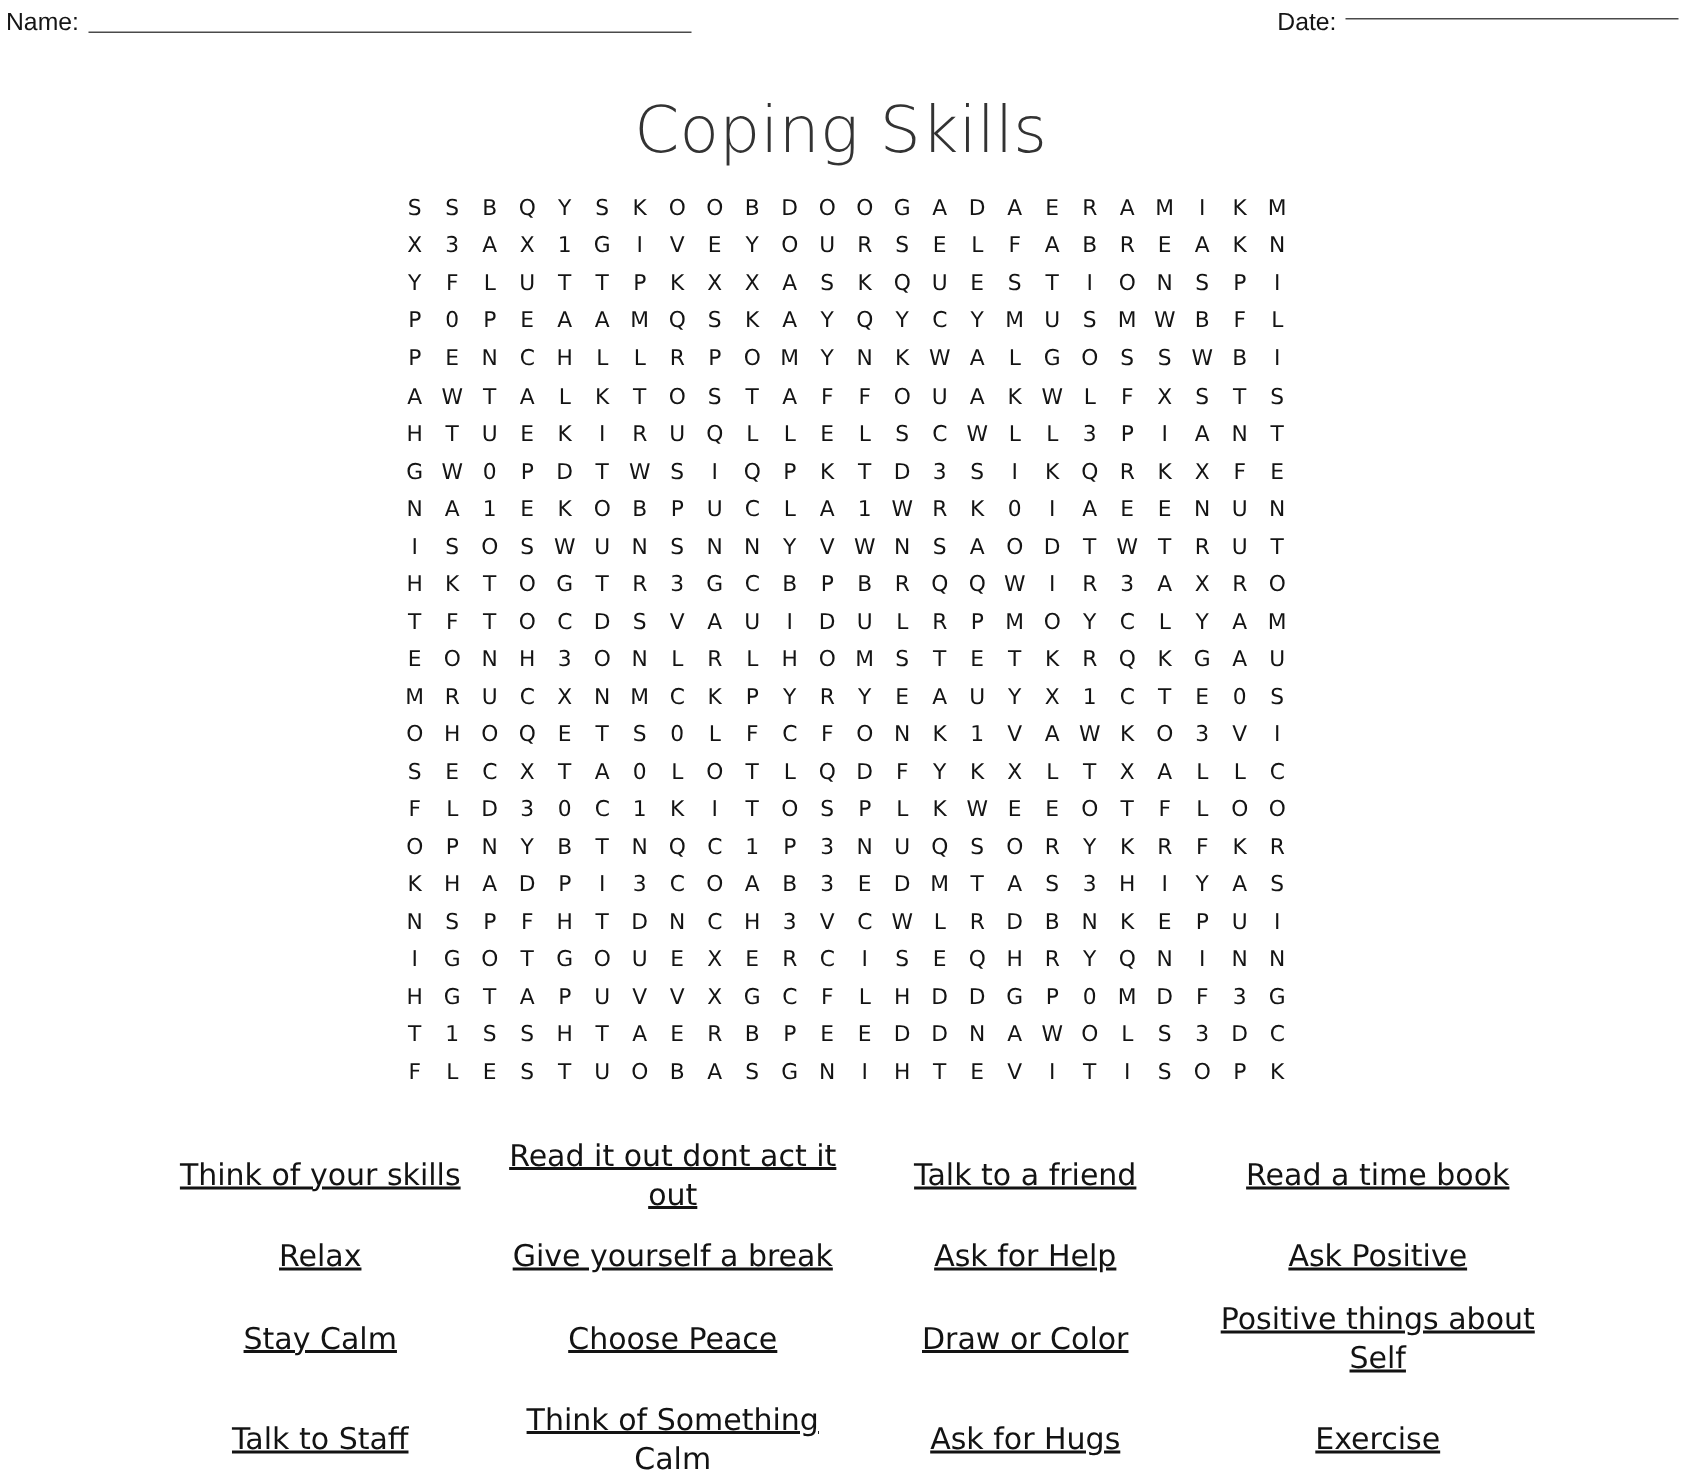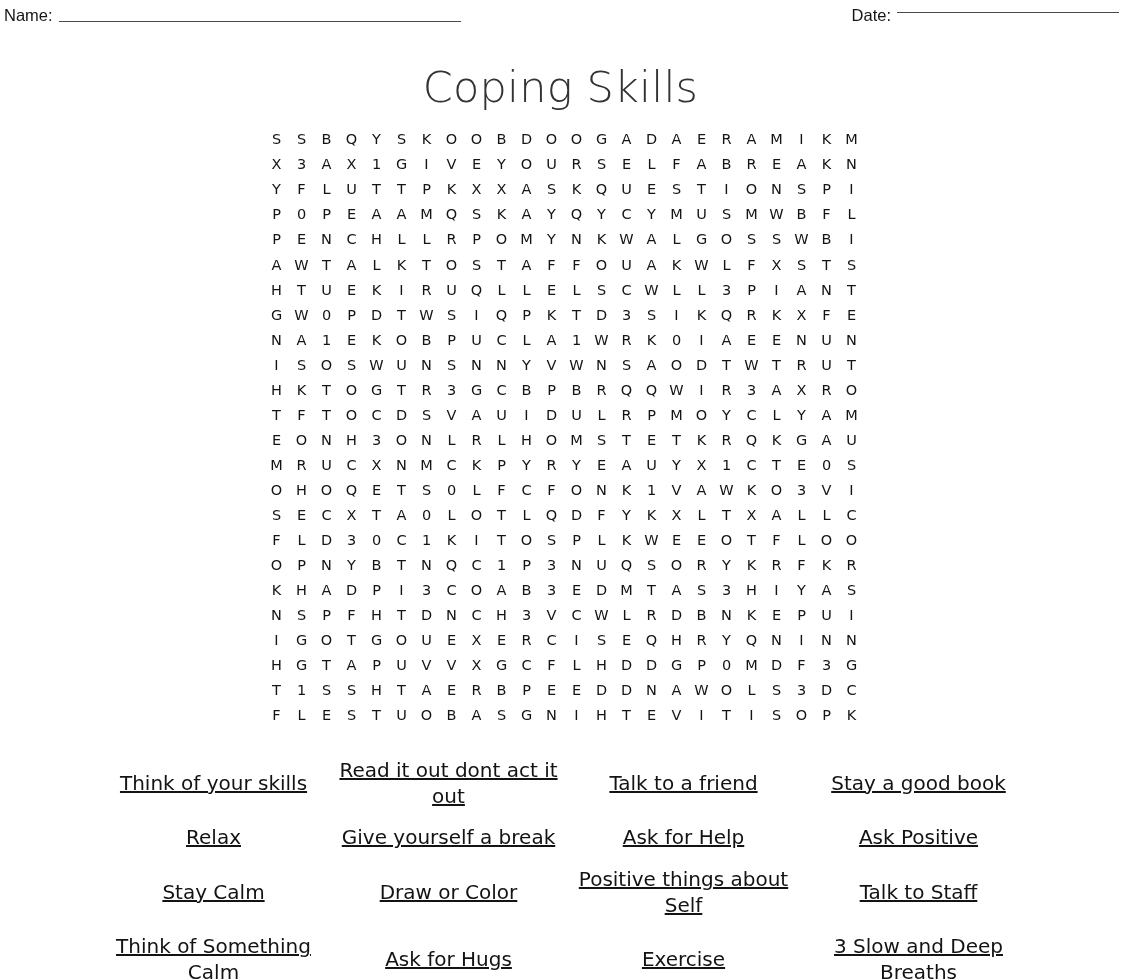--- a/index.html
+++ b/index.html
@@ -761,26 +761,27 @@
       <span class="grid-cell">O</span>
       <span class="grid-cell">P</span>
       <span class="grid-cell">K</span>
     </div>
   </div>
 
 <div class="word-list">
     <div class="word-item">Think of your skills</div>
     <div class="word-item">Read it out dont act it out</div>
     <div class="word-item">Talk to a friend</div>
-    <div class="word-item">Stay a good book</div>
+    <div class="word-item">Read a time book</div>
     <div class="word-item">Relax</div>
     <div class="word-item">Give yourself a break</div>
     <div class="word-item">Ask for Help</div>
     <div class="word-item">Ask Positive</div>
     <div class="word-item">Stay Calm</div>
+    <div class="word-item">Choose Peace</div>
     <div class="word-item">Draw or Color</div>
     <div class="word-item">Positive things about Self</div>
     <div class="word-item">Talk to Staff</div>
     <div class="word-item">Think of Something Calm</div>
     <div class="word-item">Ask for Hugs</div>
     <div class="word-item">Exercise</div>
     <div class="word-item">3 Slow and Deep Breaths</div>
     <div class="word-item">Stop and Count to 10</div>
     <div class="word-item">Walk Away</div>
     <div class="word-item empty"></div>

